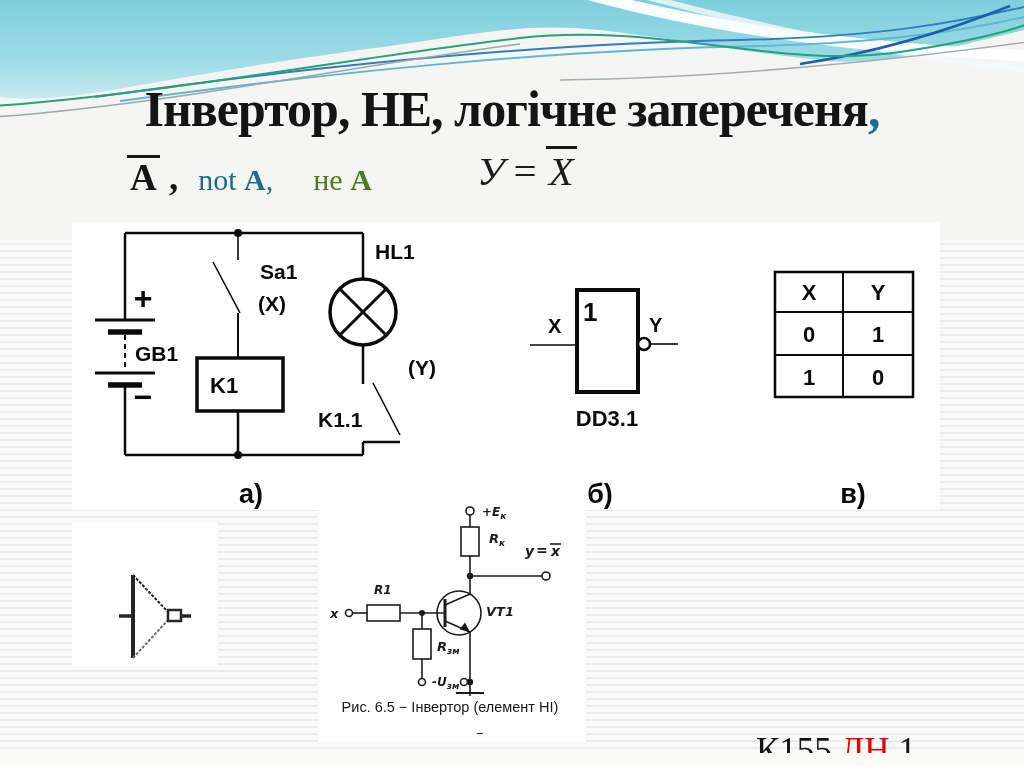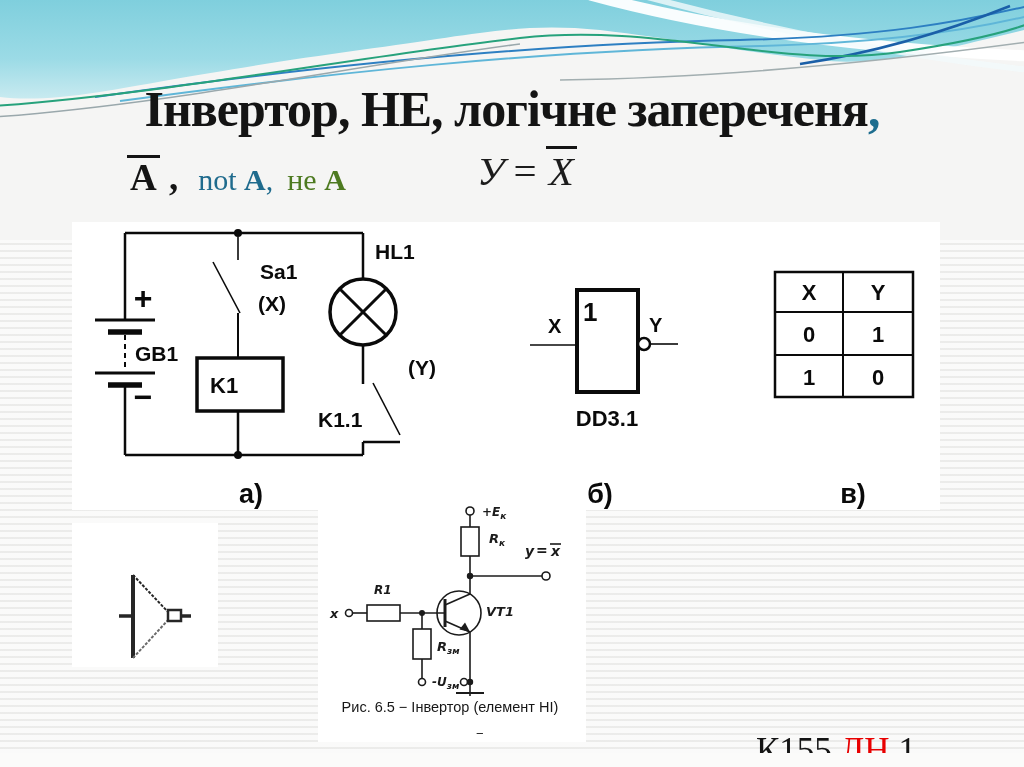--- a/index.html
+++ b/index.html
@@ -19,21 +19,21 @@
     top:80px;left:0;width:1024px;text-align:center;
     font-weight:700;font-size:50px;letter-spacing:-1px;color:#141414;
     white-space:nowrap;
   }
   .title .comma{color:#1d6d8e;}
   
   .synonyms{top:155px;left:127px;font-size:30px;color:#141414;white-space:nowrap;}
   .synonyms .big{font-size:37px;font-weight:700;}
   .ovl{display:inline-block;border-top:3px solid #141414;padding:1px 3px 0 3px;line-height:1.05;}
   .syn-not{color:#1f6b8d;margin-left:20px;}
-  .syn-ne{color:#4d7a20;margin-left:14px;}
+  .syn-ne{color:#4d7a20;margin-left:40px;}
   .syn-not b,.syn-ne b{font-weight:700;}
   
   .formula{top:146px;left:477px;font-size:41px;font-style:italic;color:#1c1c1c;white-space:nowrap;}
   .formula .eq{margin:0 9px;font-style:normal;}
   
   .chip{top:706px;left:756px;font-size:35px;color:#141414;white-space:nowrap;margin-top:25px;}
   .chip .red{color:#e80000;}
   
   svg text{fill:#0a0a0a;}
   .clbl{font-family:"Liberation Sans",sans-serif;font-weight:700;}

